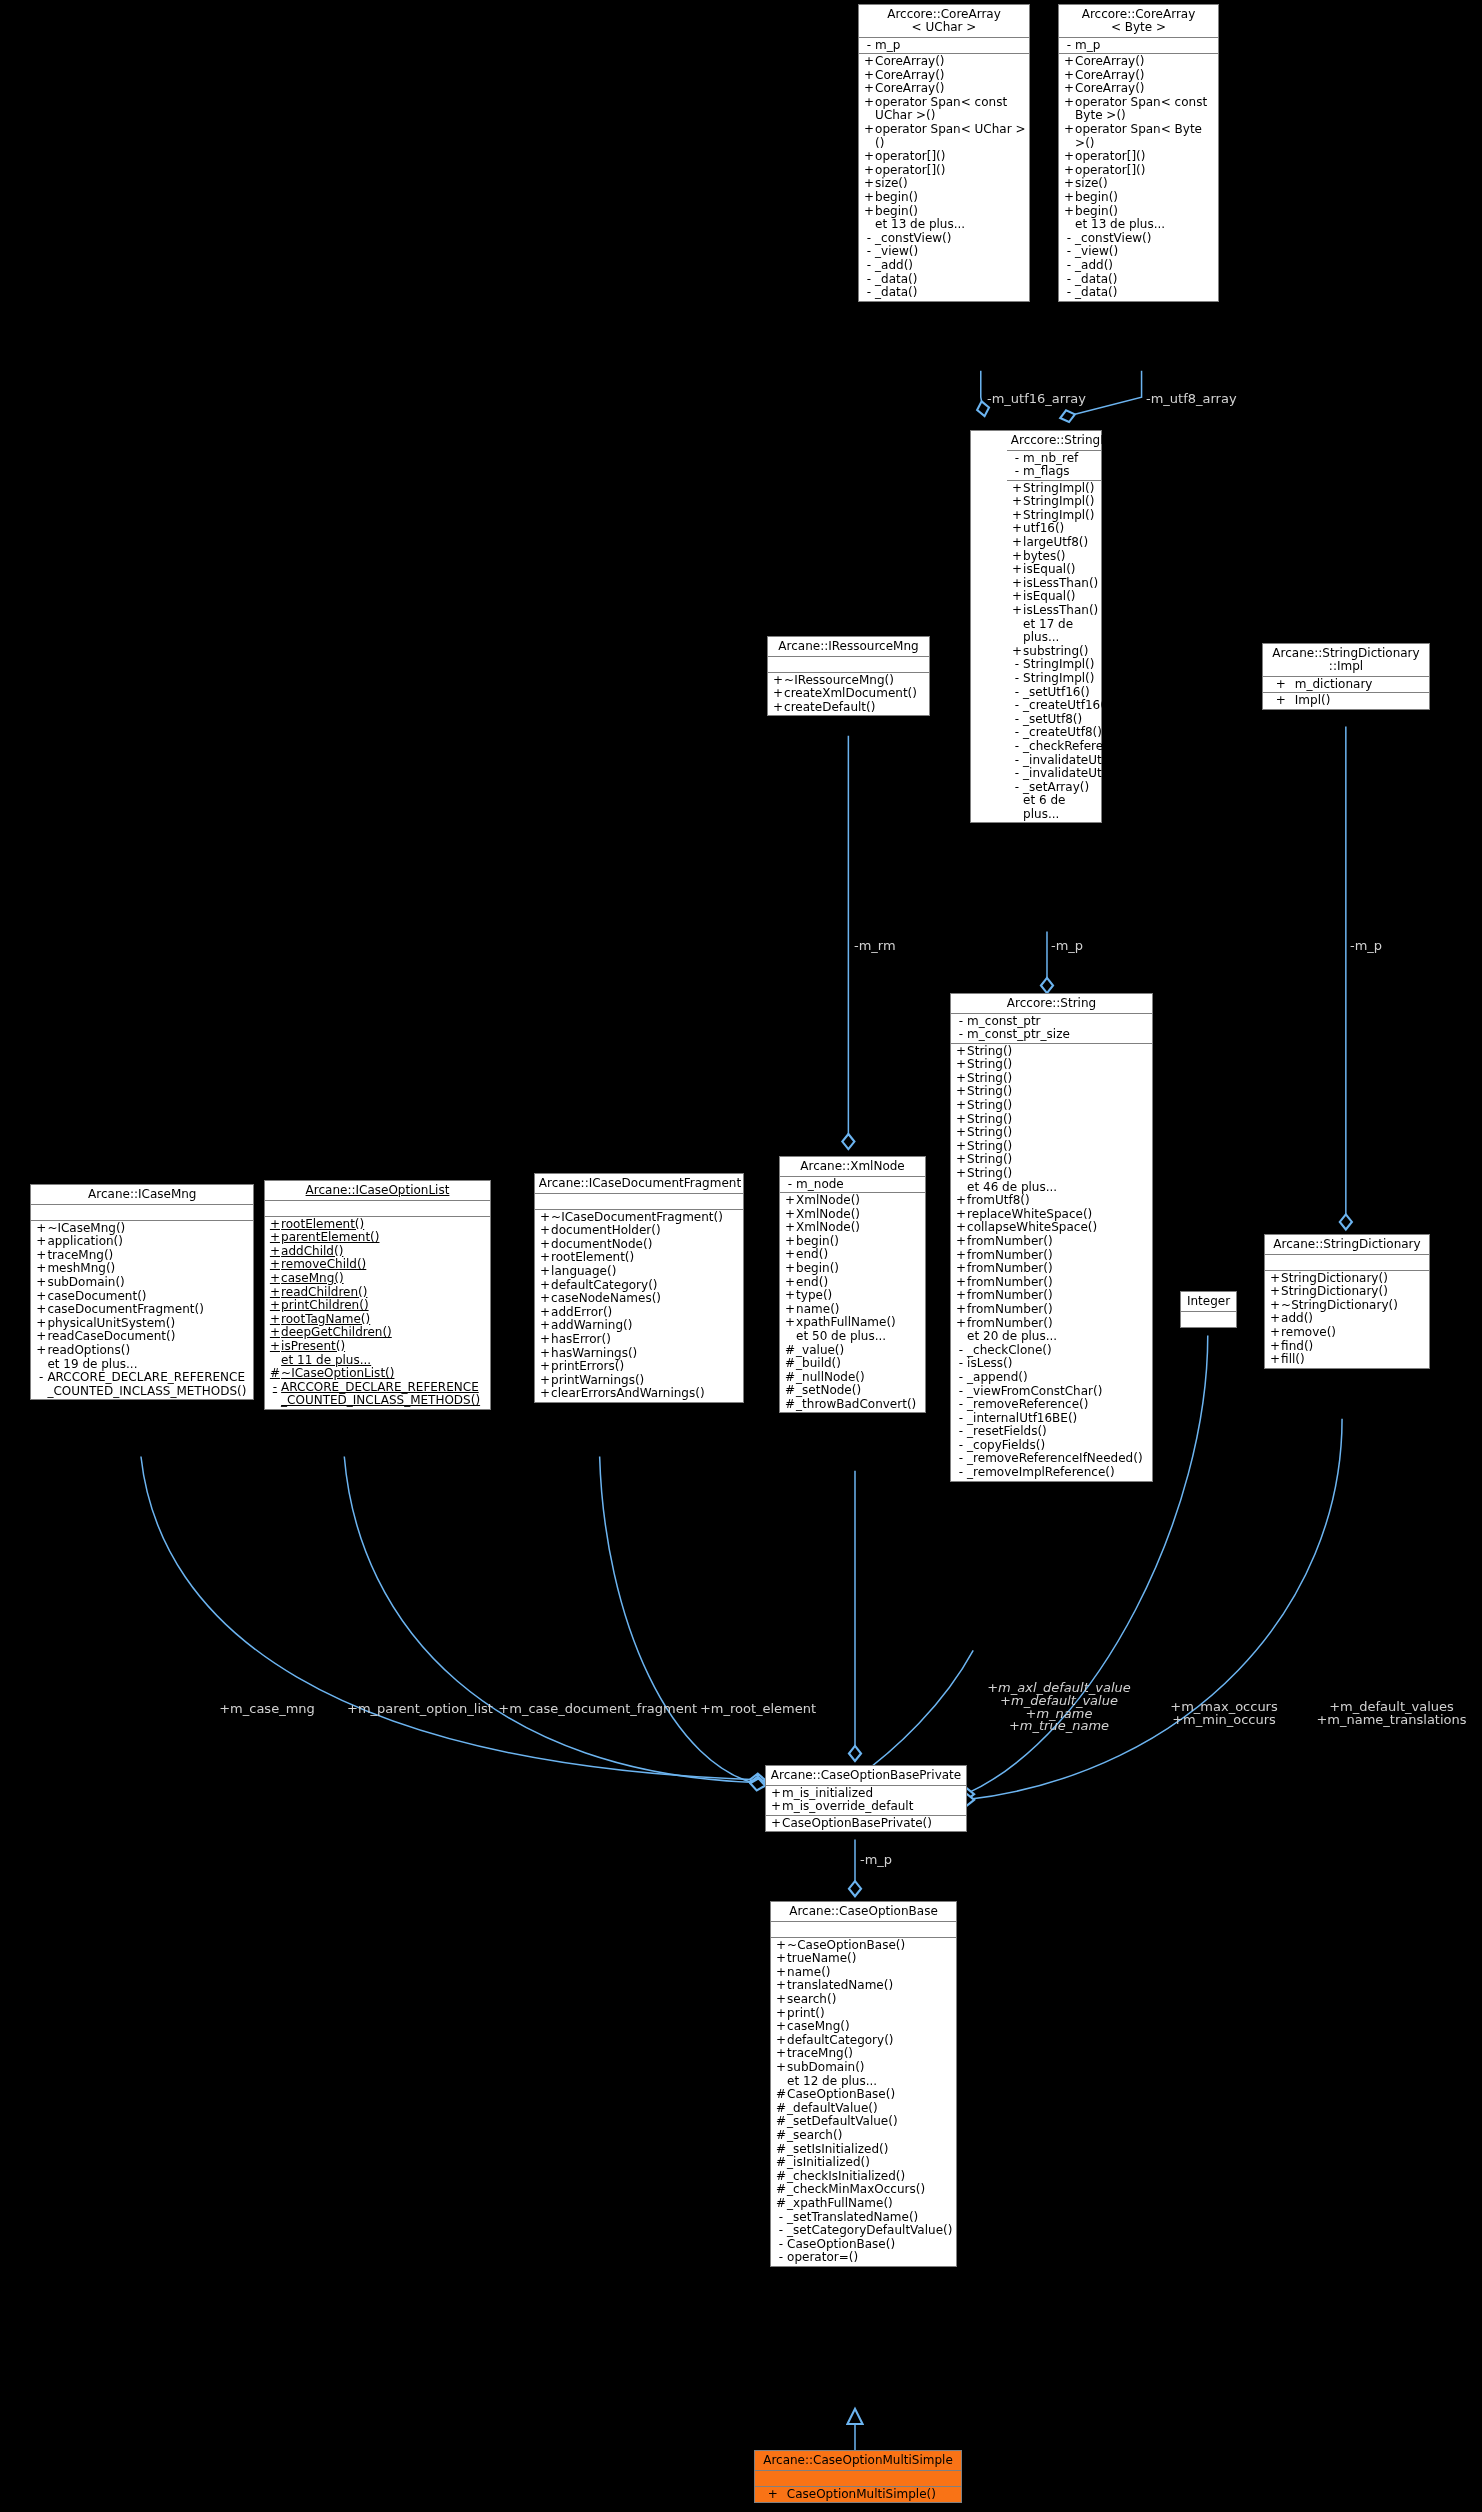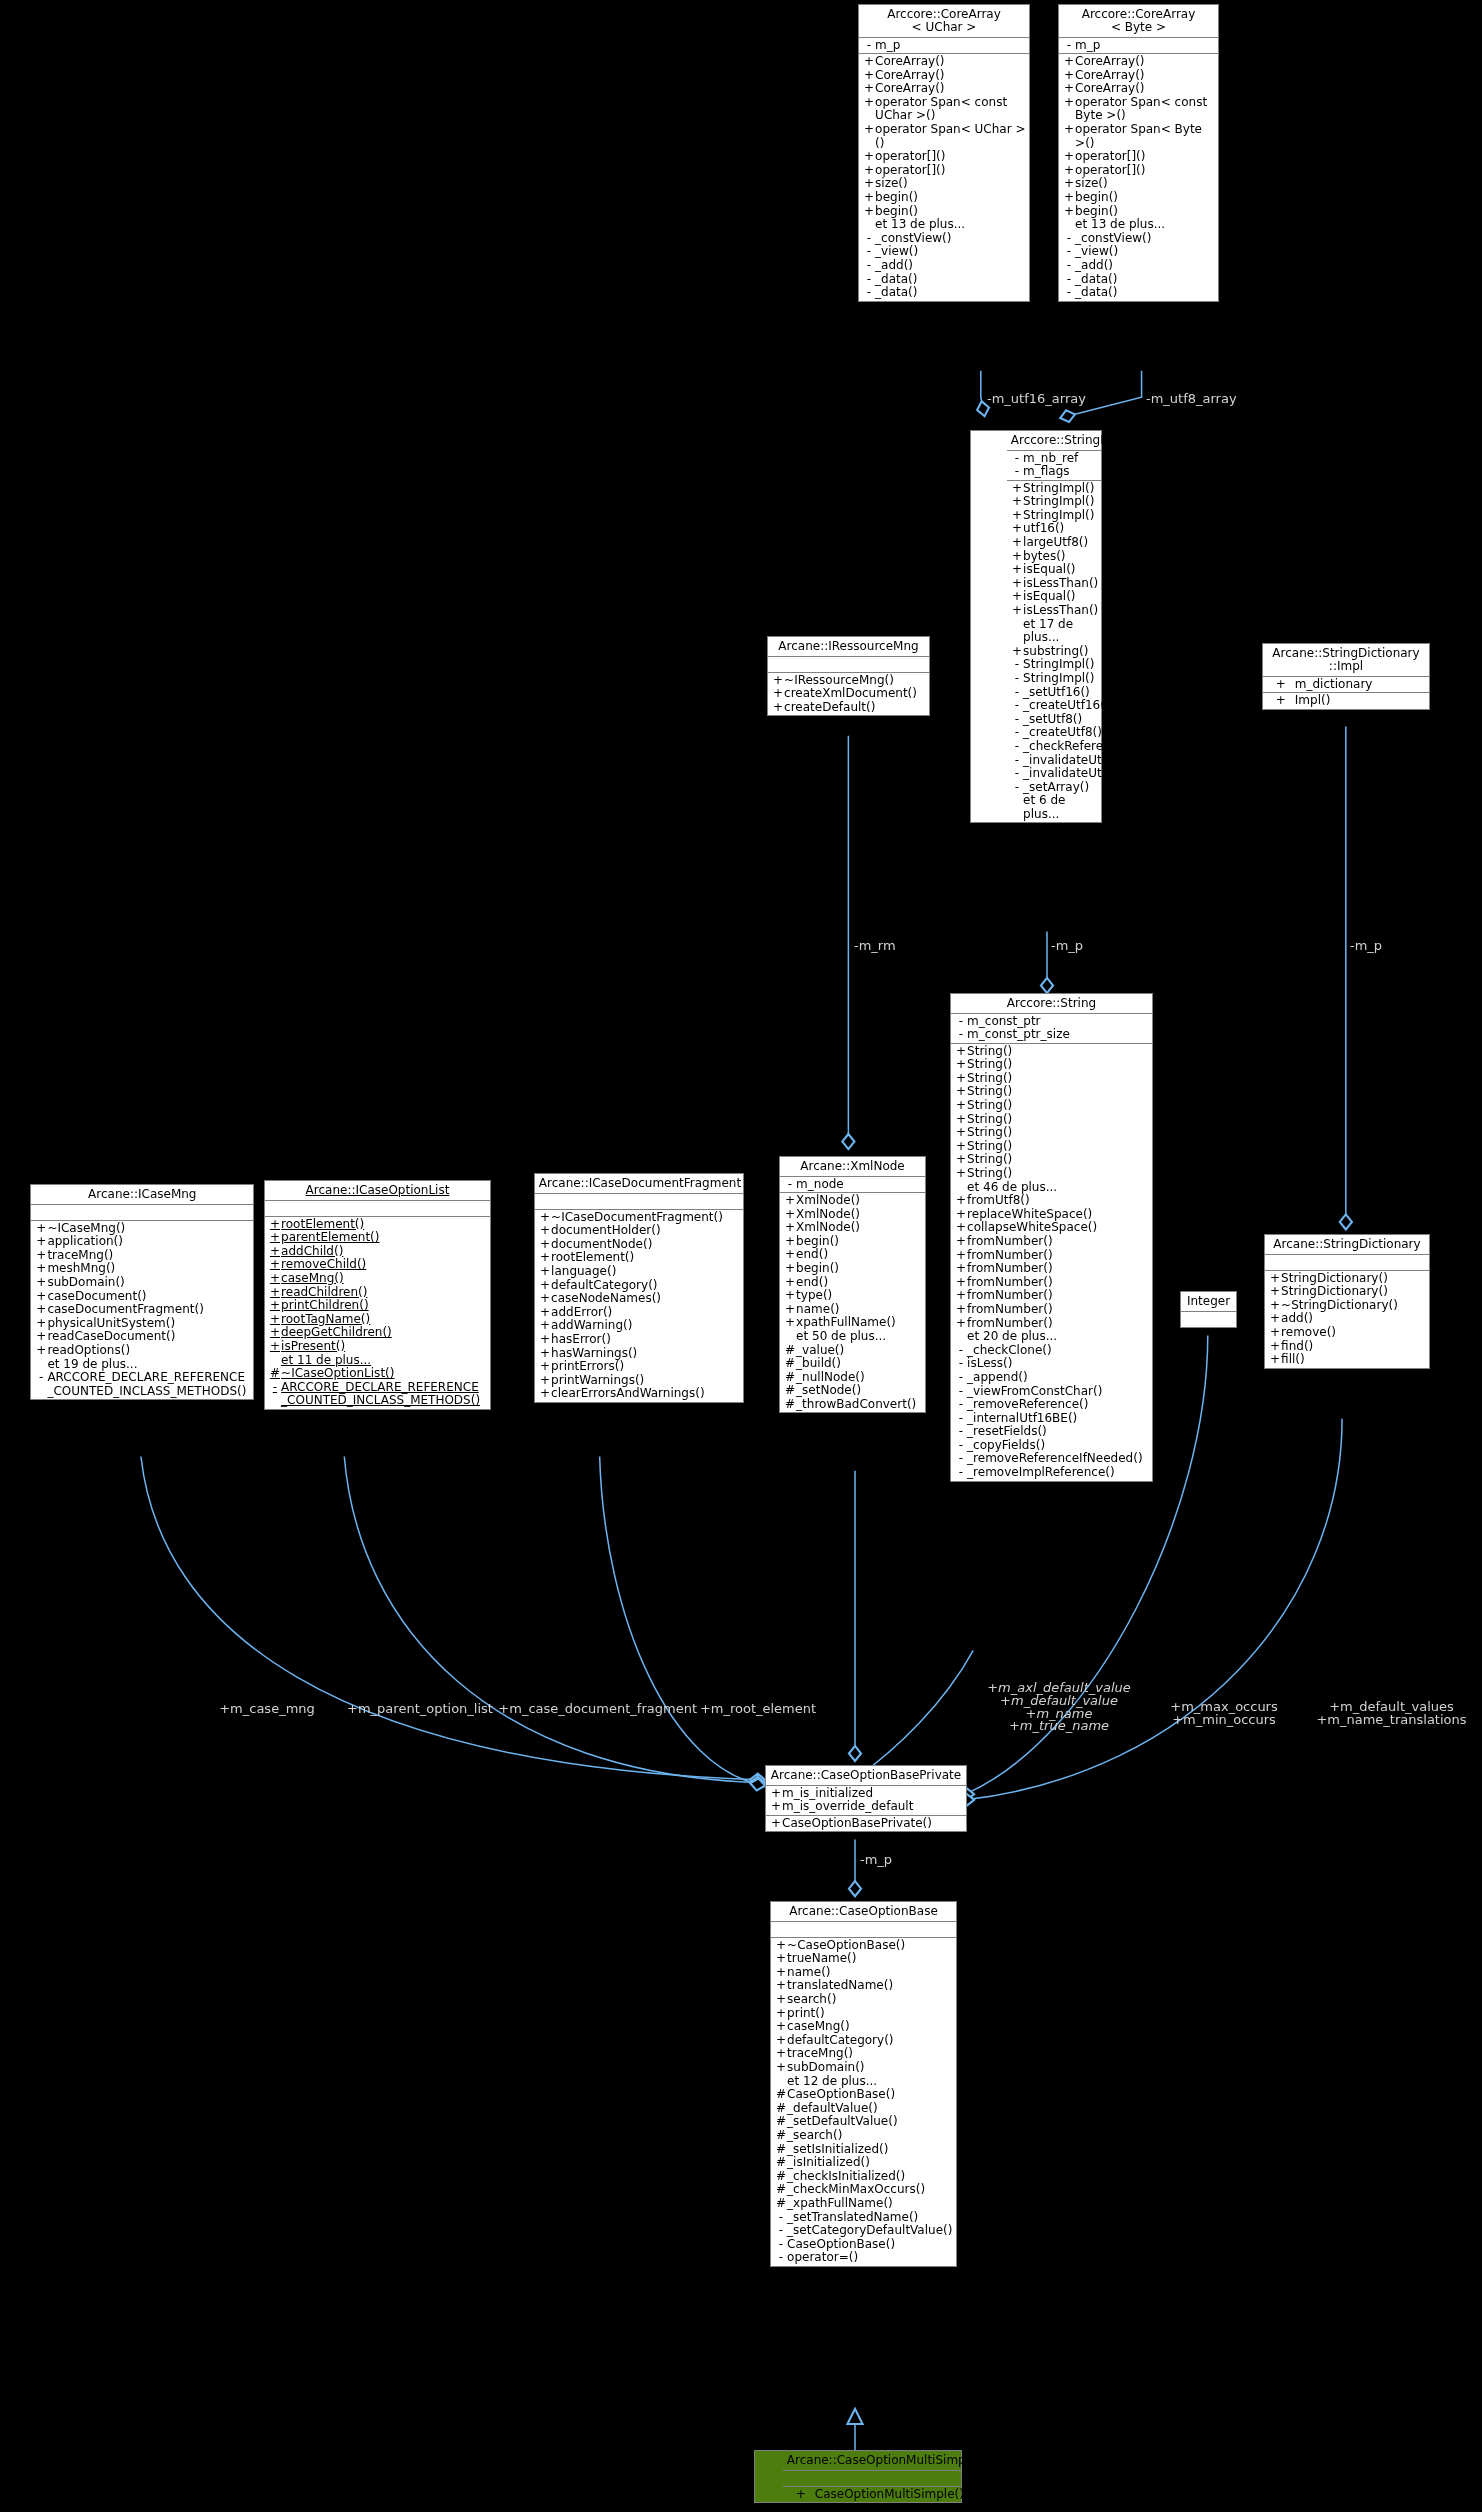--- a/index.html
+++ b/index.html
@@ -29,21 +29,21 @@
     pointer-events: none;
   }
   .uml {
     position: absolute;
     background: #ffffff;
     border: 0.9px solid #808080;
     box-sizing: border-box;
     color: #000000;
     z-index: 3;
   }
-  .uml.gray { background: #4d7c0f; padding-left: 28px; }
+  .uml.gray { background: #f97316; }
   .uml .title {
     text-align: center;
     font-size: 12px;
     line-height: 13.2px;
     padding: 2.8px 3.8px 2.8px 3.8px;
     border-bottom: 0.9px solid #808080;
     white-space: pre-line;
   }
   .uml .sect {
     border-bottom: 0.9px solid #808080;

